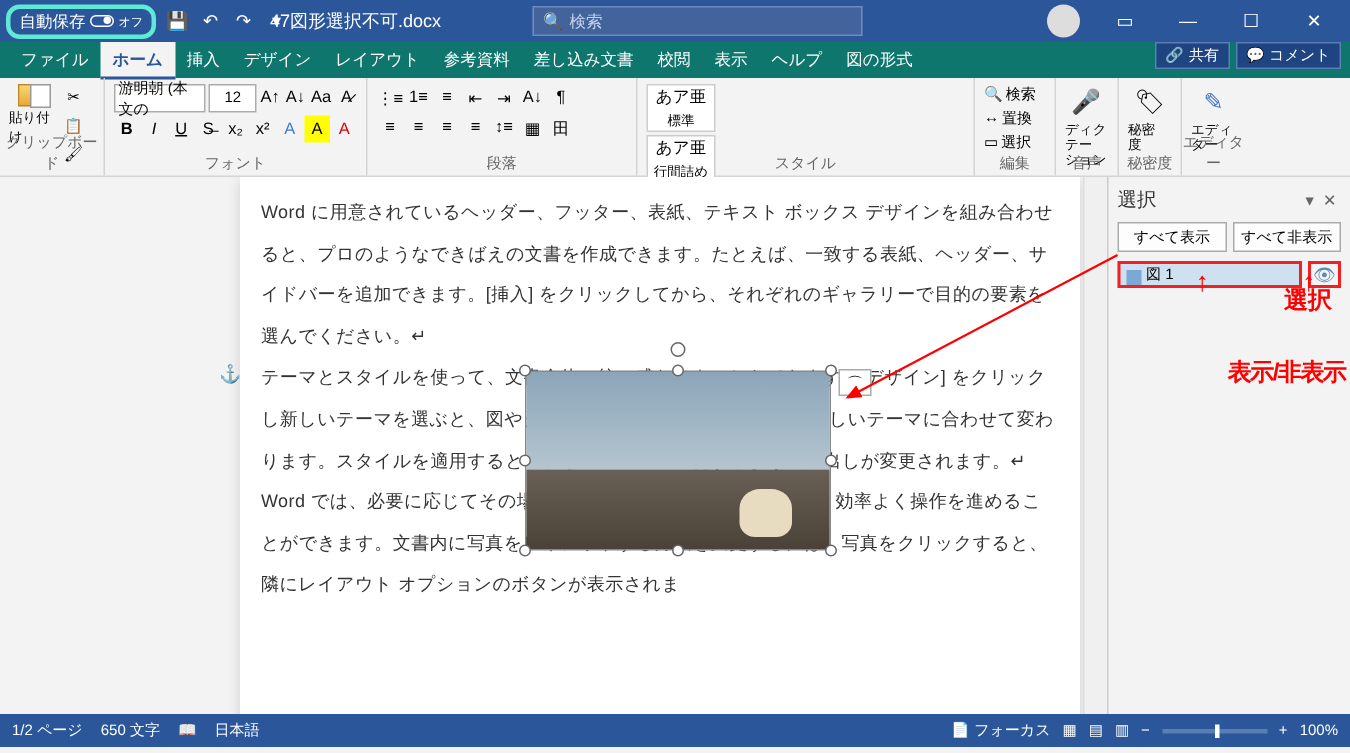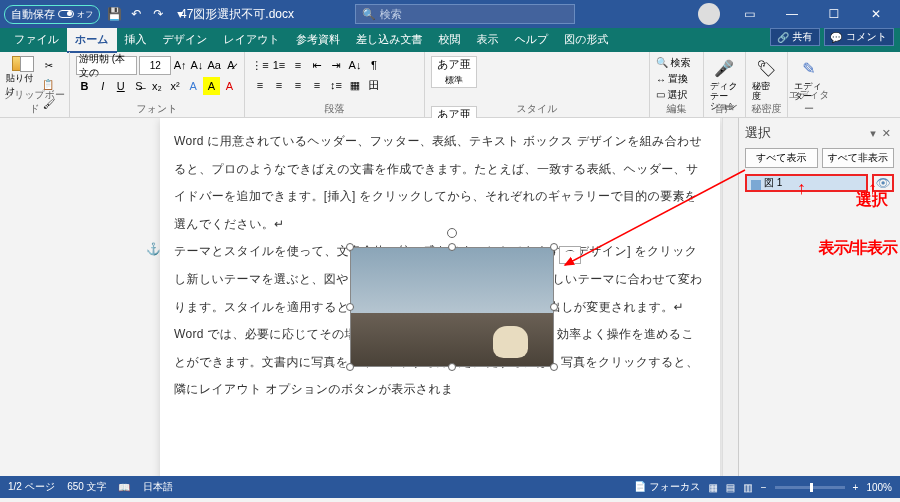--- a/index.html
+++ b/index.html
@@ -1,19 +1,19 @@
 <!DOCTYPE html>
 <html><head>
 <meta charset="utf-8">
 <style>
 *{box-sizing:border-box;margin:0;padding:0;font-family:"Yu Gothic UI","Meiryo",sans-serif}
 body{width:900px;height:502px;overflow:hidden;background:#f3f3f3;position:relative;font-size:11px}
 .titlebar{height:28px;background:#2b579a;color:#fff;display:flex;align-items:center;padding:0 4px;font-size:11px}
 .tb-left{display:flex;align-items:center;gap:6px}
-.tb-auto{border:1px solid #5eead4;border-radius:9px;padding:1px 6px;display:flex;align-items:center;gap:3px}
+.tb-auto{border:3px solid #5eead4;border-radius:9px;padding:1px 6px;display:flex;align-items:center;gap:3px}
 .tb-toggle{width:16px;height:8px;border:1px solid #fff;border-radius:4px;position:relative}
 .tb-toggle::after{content:"";position:absolute;right:1px;top:0;width:5px;height:5px;border-radius:50%;background:#fff}
 .tb-ico{width:16px;height:16px;display:flex;align-items:center;justify-content:center;color:#fff;font-size:12px}
 .tb-title{position:absolute;left:180px;font-size:12px}
 .tb-search{position:absolute;left:355px;width:220px;height:20px;background:#43639d;border:1px solid #6a8cc0;display:flex;align-items:center;gap:4px;padding:0 6px;color:#c5d3e8}
 .tb-right{margin-left:auto;display:flex;align-items:center;gap:2px}
 .tb-btn{width:40px;height:28px;display:flex;align-items:center;justify-content:center;font-size:12px}
 .avatar{width:22px;height:22px;border-radius:50%;background:#ddd;margin-right:8px}
 .tabbar{height:24px;background:#0f766e;color:#fff;display:flex;align-items:flex-start;padding:0 6px;font-size:11px}
 .tab{padding:4px 8px;cursor:pointer}
@@ -31,21 +31,21 @@
 .paste-ico::after{content:"";position:absolute;bottom:-2px;right:-3px;width:12px;height:14px;background:#fff;border:1px solid #999}
 .mini-btn{width:18px;height:18px;border:1px solid transparent;display:flex;align-items:center;justify-content:center;font-size:10px}
 .font{width:175px}
 .font-row1{display:flex;gap:2px;margin-top:2px}
 .font-name{width:78px;height:19px;border:1px solid #ababab;background:#fff;font-size:10px;padding:0 2px;display:flex;align-items:center}
 .font-size{width:32px;height:19px;border:1px solid #ababab;background:#fff;font-size:10px;padding:0 10px;display:flex;align-items:center}
 .font-row2{display:flex;gap:1px;margin-top:2px}
 .fb{width:18px;height:18px;display:flex;align-items:center;justify-content:center;font-size:11px;border:1px solid transparent}
 .para{width:180px}
 .para-row{display:flex;gap:1px;margin-top:2px}
-.styles{width:225px;display:flex;gap:18px;padding-top:4px}
+.styles{width:225px;display:flex;gap:2px;padding-top:4px}
 .style-box{width:46px;height:44px;border:1px solid #ccc;display:flex;flex-direction:column;align-items:center;justify-content:center;font-size:9px;background:#fff}
 .style-preview{font-size:11px;margin-bottom:2px}
 .edit-grp{width:54px}
 .edit-item{display:flex;align-items:center;gap:2px;font-size:10px;height:15px;margin-top:1px}
 .voice-grp,.sens-grp,.editor-grp{width:42px;display:flex;flex-direction:column;align-items:center;padding-top:4px}
 .big-ico{width:24px;height:24px;display:flex;align-items:center;justify-content:center;font-size:16px}
 .big-lbl{font-size:9px;margin-top:2px;text-align:left;line-height:1.1}
 .content{height:358px;display:flex}
 .doc-area{flex:1;background:#f3f3f3;position:relative;overflow:hidden}
 .page{position:absolute;left:160px;top:0;width:560px;height:470px;background:#fff;box-shadow:0 2px 8px rgba(0,0,0,.15);padding:10px 14px}

